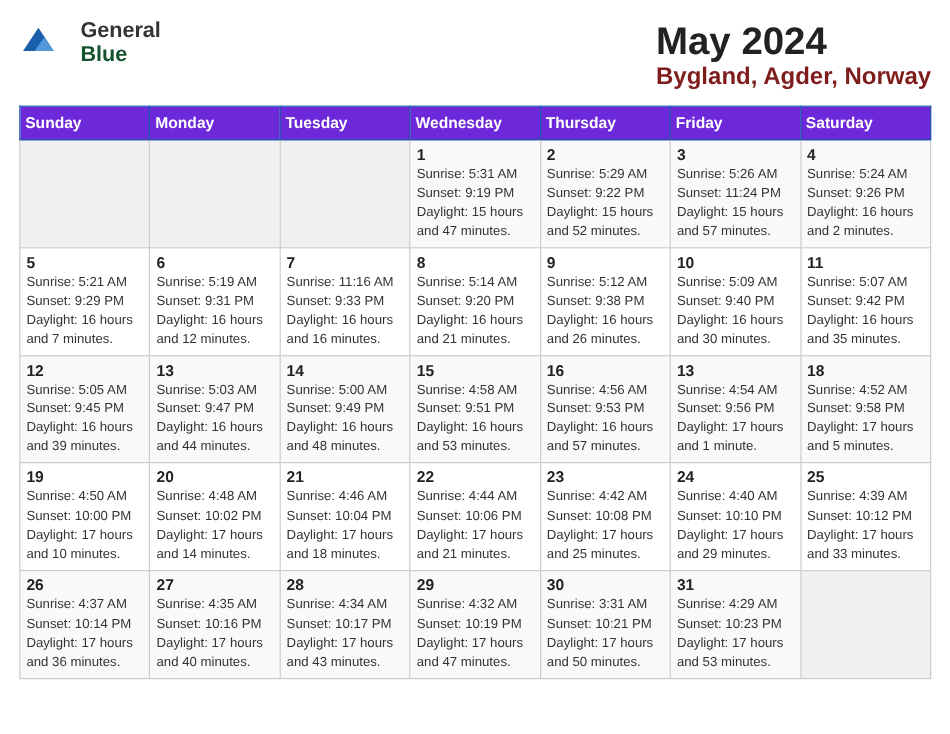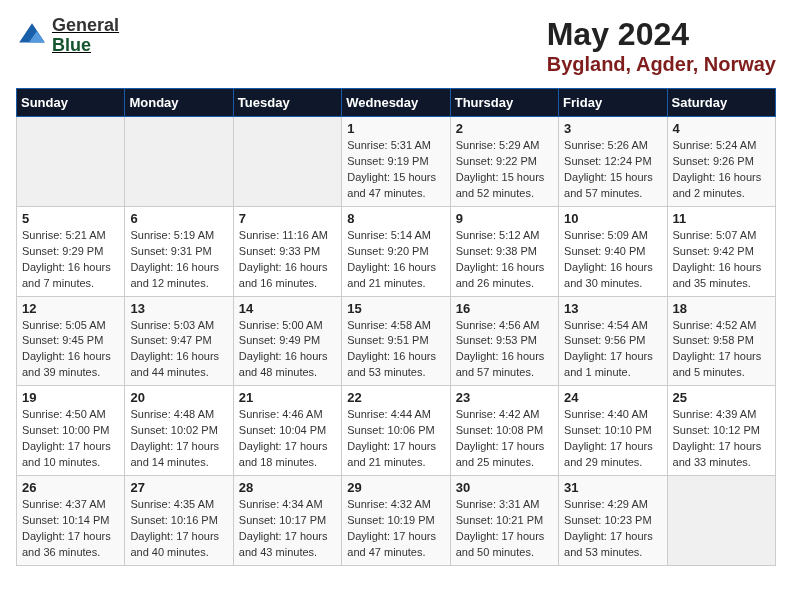--- a/index.html
+++ b/index.html
@@ -12,22 +12,21 @@
     }
     .header {
       display: flex;
       justify-content: space-between;
       align-items: flex-start;
       margin-bottom: 12px;
     }
     .logo {
       display: flex;
       align-items: center;
-      gap: 4px;
-      text-decoration: underline;
+      gap: 19px;
     }
     .logo-text {
       font-size: 18px;
       font-weight: bold;
       line-height: 1.1;
     }
     .logo-general { color: #333; }
     .logo-blue { color: #14532d; margin-top: 23px; }
     .logo-icon {
       width: 32px;
@@ -45,21 +44,21 @@
       font-size: 20px;
       color: #7f1d1d;
       font-weight: bold;
     }
     .calendar {
       width: 100%;
       border-collapse: collapse;
       font-size: 11px;
     }
     .calendar thead tr {
-      background-color: #0f172a;
+      background-color: #6d28d9;
       color: #fff;
     }
     .calendar thead th {
       padding: 6px 4px;
       text-align: left;
       font-size: 13px;
       font-weight: bold;
       border: 1px solid #1a5aaa;
     }
     .calendar tbody td {
@@ -137,21 +136,21 @@
         </td>
         <td>
           <span class="day-number">2</span>
           <div class="day-info">Sunrise: 5:29 AM
 Sunset: 9:22 PM
 Daylight: 15 hours and 52 minutes.</div>
         </td>
         <td>
           <span class="day-number">3</span>
           <div class="day-info">Sunrise: 5:26 AM
-Sunset: 12:24 PM
+Sunset: 11:24 PM
 Daylight: 15 hours and 57 minutes.</div>
         </td>
         <td>
           <span class="day-number">4</span>
           <div class="day-info">Sunrise: 5:24 AM
 Sunset: 9:26 PM
 Daylight: 16 hours and 2 minutes.</div>
         </td>
       </tr>
       <tr>

